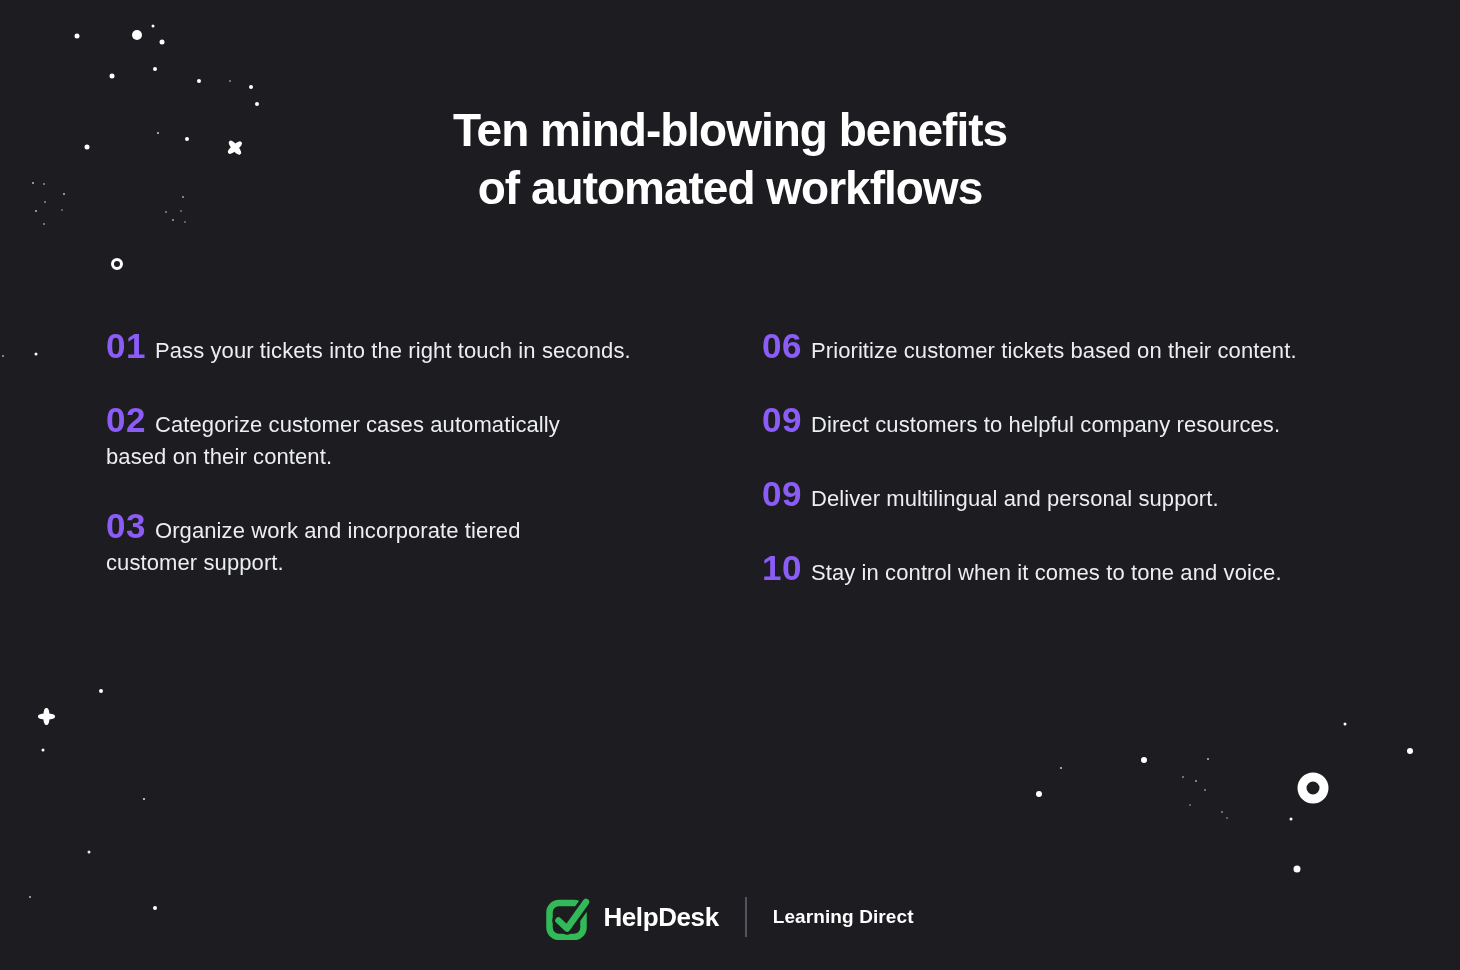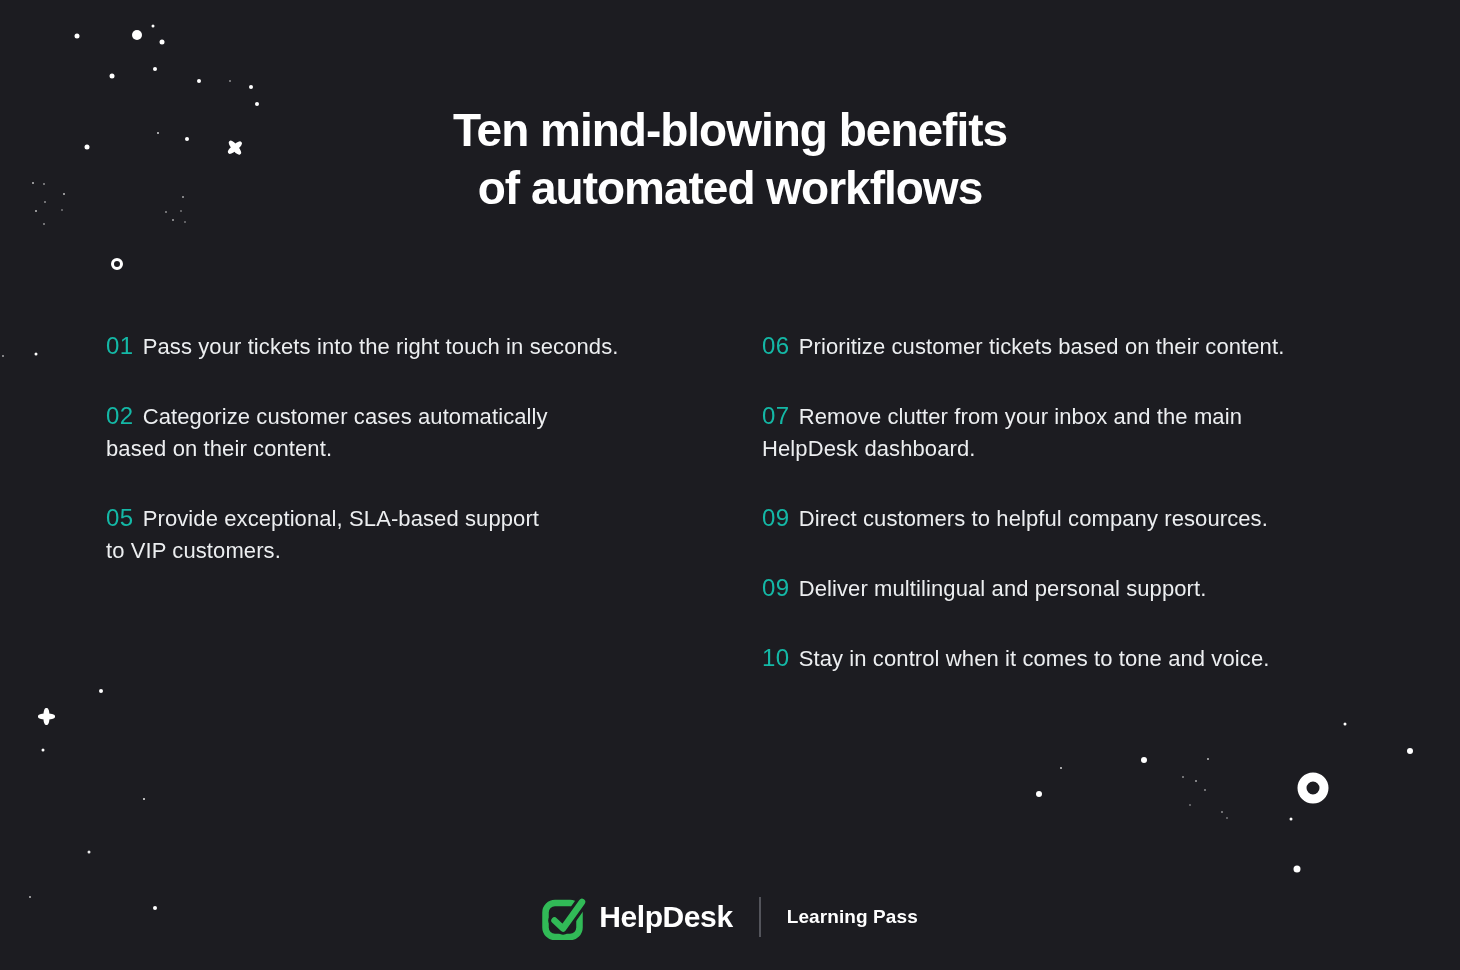--- a/index.html
+++ b/index.html
@@ -32,40 +32,40 @@
   .col-right{left:762px;width:625px;}
   .item{
     margin:0 0 37px 0;
     color:#eceef0;
     font-size:22px;
     line-height:32px;
     font-weight:400;
     letter-spacing:0.1px;
   }
   .item .num{
-    color:#14b8a6;
-    font-size:24px;
-    font-weight:400;
+    color:#8b5cf6;
+    font-size:35px;
+    font-weight:700;
     letter-spacing:0.5px;
     margin-right:9px;
   }
   .item .txt{white-space:pre-line;}
   
   .footer{
     position:absolute;
     left:0;right:0;bottom:30px;
     display:flex;
     align-items:center;
     justify-content:center;
   }
   .logo{display:flex;align-items:center;}
   .logo svg{display:block;}
   .brand{
     color:#ffffff;
-    font-size:30px;
+    font-size:26px;
     font-weight:800;
     letter-spacing:-0.4px;
     margin-left:11px;
   }
   .divider{
     width:2px;height:40px;
     background:#53545b;
     margin:0 26px;
   }
   .space{
@@ -150,39 +150,37 @@
       <span class="decor decor-dot" style="left: 1297px; top: 869px; width: 7px; height: 7px; opacity: 1;"></span>
     </div>
 
   <h1 class="title">Ten mind-blowing benefits
 of automated workflows</h1>
 
   <div class="col col-left">
     <p class="item"><span class="num">01</span><span class="txt">Pass your tickets into the right touch in seconds.</span></p>
     <p class="item"><span class="num">02</span><span class="txt">Categorize customer cases automatically
 based on their content.</span></p>
-    <p class="item"><span class="num">05</span><span class="txt">Provide exceptional, SLA-based support
-to VIP customers.</span></p>
+    <p class="item"><span class="num">03</span><span class="txt">Organize work and incorporate tiered
+customer support.</span></p>
   </div>
 
   <div class="col col-right">
     <p class="item"><span class="num">06</span><span class="txt">Prioritize customer tickets based on their content.</span></p>
-    <p class="item"><span class="num">07</span><span class="txt">Remove clutter from your inbox and the main
-HelpDesk dashboard.</span></p>
     <p class="item"><span class="num">09</span><span class="txt">Direct customers to helpful company resources.</span></p>
     <p class="item"><span class="num">09</span><span class="txt">Deliver multilingual and personal support.</span></p>
     <p class="item"><span class="num">10</span><span class="txt">Stay in control when it comes to tone and voice.</span></p>
   </div>
 
   <div class="footer">
     <div class="logo">
       <svg width="46" height="46" viewBox="0 0 46 46" aria-hidden="true">
         <rect x="3.5" y="9" width="34" height="34" rx="9.5" fill="none" stroke="#31ba57" stroke-width="6.5"></rect>
         <path d="M12.5 26.5 L21 34.5 L40 8" fill="none" stroke="#1c1c21" stroke-width="12.5" stroke-linecap="round" stroke-linejoin="round"></path>
         <path d="M12.5 26.5 L21 34.5 L40 8" fill="none" stroke="#31ba57" stroke-width="6.5" stroke-linecap="round" stroke-linejoin="round"></path>
       </svg>
       <span class="brand">HelpDesk</span>
     </div>
     <div class="divider"></div>
-    <span class="space">Learning Pass</span>
+    <span class="space">Learning Direct</span>
   </div>
 
 </div>
 
 </body></html>

